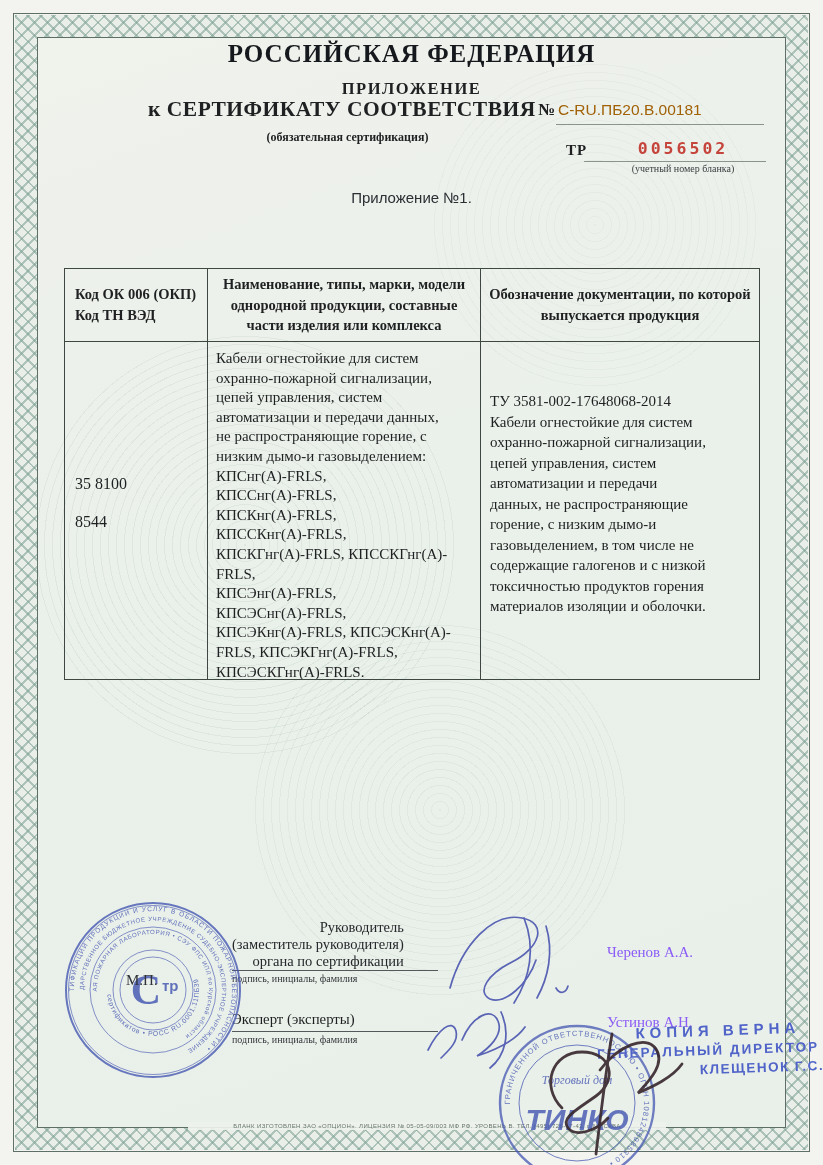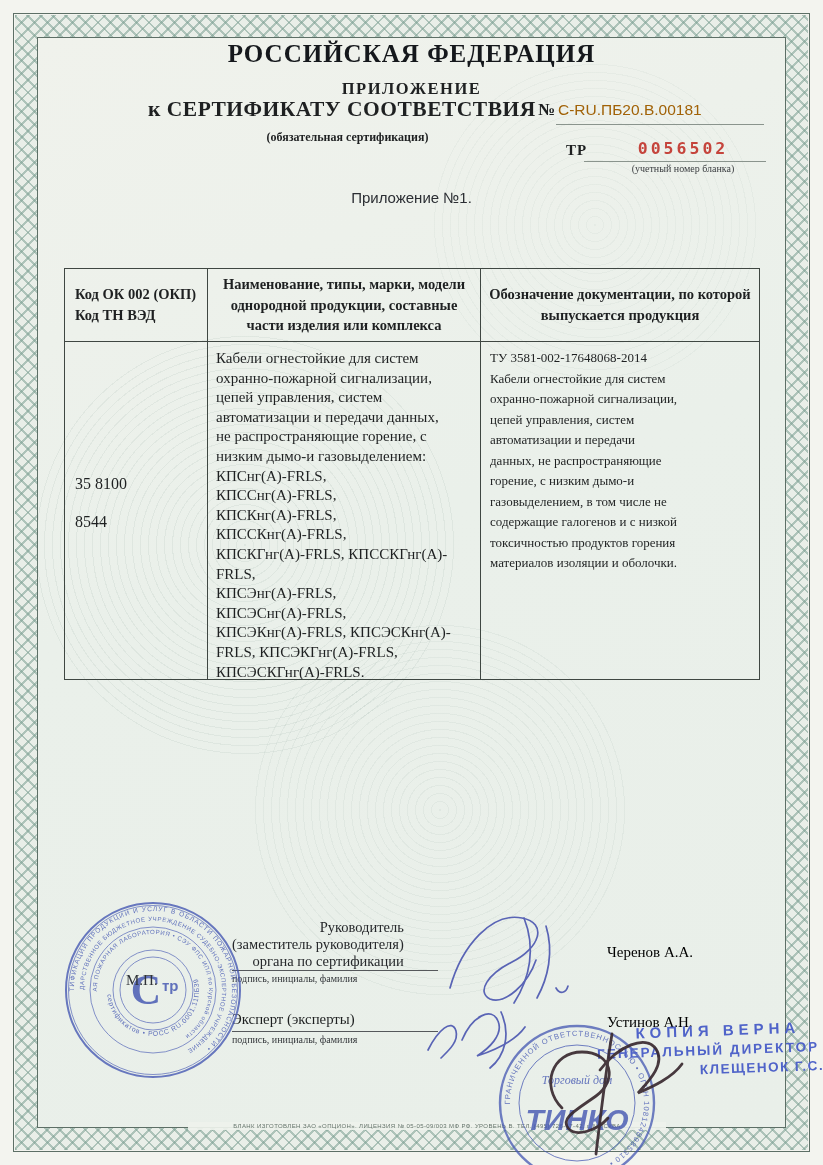--- a/index.html
+++ b/index.html
@@ -41,27 +41,27 @@
   .ptable{position:absolute;left:64px;top:268px;width:694px;border:1.2px solid #3f4742;
       display:grid;grid-template-columns:143px 273px 278px;grid-template-rows:73px 337px;}
   .cell{border-right:1.2px solid #3f4742;box-sizing:border-box;overflow:hidden;}
   .cell.last{border-right:none;}
   .hcell{border-bottom:1.2px solid #3f4742;font-weight:bold;font-size:14.5px;line-height:1.42;
       display:flex;align-items:center;justify-content:center;text-align:center;padding:4px 8px;}
   .hcell.left{justify-content:flex-start;text-align:left;padding-left:10px;}
   .pre{white-space:pre-line;}
   .codes-cell{font-size:16px;padding:132px 0 0 10px;line-height:19px;}
   .prod-cell{font-size:15px;line-height:19.6px;padding:7px 4px 0 8px;}
-  .doc-cell{font-size:13px;line-height:20.5px;padding:6px 5px 0 9px;}
+  .doc-cell{font-size:15px;line-height:20.5px;padding:6px 5px 0 9px;margin-top:43px;}
   
   .role{position:absolute;left:232px;top:919px;font-size:14.5px;line-height:16.8px;color:#26282b;text-align:right;}
   .sign-line{position:absolute;border-top:1px solid #55585b;width:206px;left:232px;}
   .caption{position:absolute;left:232px;font-size:10px;color:#33363a;}
   .expert-role{position:absolute;left:232px;top:1011px;font-size:14.8px;}
-  .sig-name{position:absolute;left:607px;font-size:15px;color:#000000;}
+  .sig-name{position:absolute;left:607px;font-size:15px;color:#8b5cf6;}
   .mp{position:absolute;left:126px;top:972px;font-size:15px;color:#2f3238;z-index:6;}
   
   .seal{position:absolute;z-index:3;}
   .copy-stamp{position:absolute;left:590px;top:1018px;width:230px;z-index:4;
       font-family:"Liberation Sans",sans-serif;font-weight:bold;color:#4f63c9;transform:rotate(-2deg);}
   .copy-l1{position:absolute;left:45px;top:4px;font-size:15px;letter-spacing:5px;white-space:nowrap;}
   .copy-l2{position:absolute;left:6px;top:25px;font-size:13.5px;letter-spacing:2px;white-space:nowrap;}
   .copy-l3{position:absolute;left:108px;top:44px;font-size:13.5px;letter-spacing:1.5px;white-space:nowrap;}
   .sig-svg{position:absolute;z-index:5;}
   
@@ -89,21 +89,21 @@
   <div class="cert-underline"></div>
   <div class="mandatory">(обязательная сертификация)</div>
   <div class="tr-label">ТР</div>
   <div class="blank-number">0056502</div>
   <div class="tr-underline"></div>
   <div class="blank-caption">(учетный номер бланка)</div>
 
   <div class="t-center annex-title">Приложение №1.</div>
 
   <div class="ptable">
-    <div class="cell hcell left pre">Код ОК 002 (ОКП)
+    <div class="cell hcell left pre">Код ОК 006 (ОКП)
 Код ТН ВЭД</div>
     <div class="cell hcell">Наименование, типы, марки, модели однородной продукции, составные части изделия или комплекса</div>
     <div class="cell hcell last">Обозначение документации, по которой выпускается продукция</div>
     <div class="cell codes-cell pre">35 8100
 
 8544</div>
     <div class="cell prod-cell pre">Кабели огнестойкие для систем
 охранно-пожарной сигнализации,
 цепей управления, систем
 автоматизации и передачи данных,

